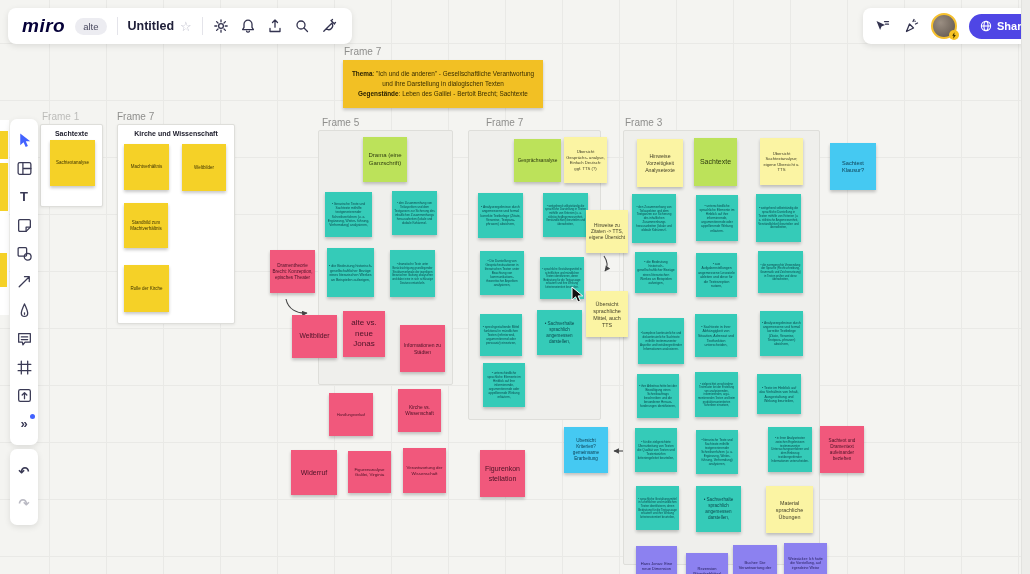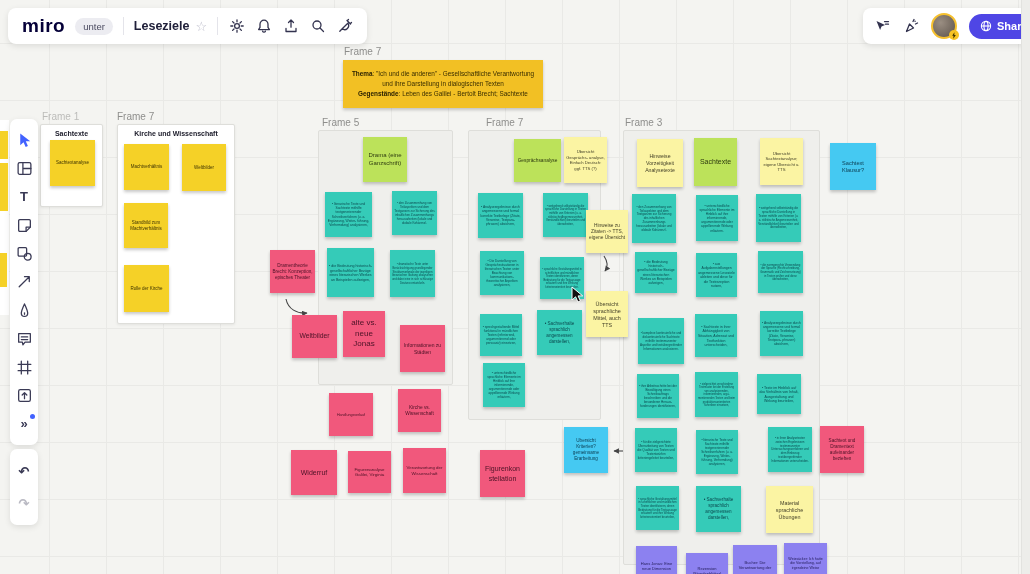--- a/index.html
+++ b/index.html
@@ -28,21 +28,21 @@
           justify-content:center;text-align:center;font-size:6.4px;line-height:1.55;
           color:#3A2E00;padding:3px 8px;box-sizing:border-box;}
   #banner b{color:#241c00;}
   
   #conn{position:absolute;inset:0;pointer-events:none;}
   
   .card{position:absolute;background:#fff;border-radius:8px;box-shadow:0 2px 6px rgba(0,0,0,.10);
         display:flex;align-items:center;}
   #topbar-left{left:8px;top:8px;height:36px;padding:0 14px;gap:10px;}
   #topbar-right{left:863px;top:8px;height:36px;padding:0 10px;gap:12px;}
-  .logo{font-size:19px;font-weight:bold;letter-spacing:.5px;color:var(--brand,#050038);}
+  .logo{font-size:19px;font-weight:bold;letter-spacing:.5px;color:var(--brand,#050038);font-style:italic;}
   .pill{background:#ECECF1;color:#4A4A60;font-size:9.5px;border-radius:10px;padding:3px 8px;}
   .vdiv{width:1px;height:18px;background:#E4E4EA;}
   .board-title{font-size:12.5px;font-weight:bold;color:#20203A;}
   .star{font-size:13px;color:#BDBDCB;margin-left:-4px;}
   .tb-ic{width:17px;height:17px;display:flex;align-items:center;justify-content:center;}
   .tb-ic svg{width:16px;height:16px;stroke:#33334F;fill:none;stroke-width:1.3;
              stroke-linecap:round;stroke-linejoin:round;}
   #share-btn{background:var(--share,#4F46E5);color:#fff;border:none;border-radius:13px;
              height:25px;padding:0 11px;display:flex;align-items:center;gap:5px;
              font-size:11px;font-weight:bold;font-family:inherit;cursor:pointer;}
@@ -292,23 +292,23 @@
     <div class="note" style="left: 564px; top: 427px; width: 44px; height: 46px; background: rgb(69, 201, 242); color: rgb(12, 61, 82); z-index: 3;">
       <div class="note-text" style="font-size: 9.2px; width: 88px; height: 92px; transform: scale(0.5); transform-origin: 0px 0px;">Übersicht Kriterien? gemeinsame Erarbeitung</div>
     </div>
     <div class="note" style="left: 820px; top: 426px; width: 44px; height: 47px; background: rgb(241, 88, 124); color: rgb(76, 18, 38); z-index: 3;">
       <div class="note-text" style="font-size: 9.2px; width: 88px; height: 94px; transform: scale(0.5); transform-origin: 0px 0px;">Sachtext und Dramentext aufeinander beziehen</div>
     </div>
   </div>
 
 <div class="card" id="topbar-left">
   <span class="logo">miro</span>
-  <span class="pill">unter</span>
+  <span class="pill">alte</span>
   <span class="vdiv"></span>
-  <span class="board-title">Leseziele</span>
+  <span class="board-title">Untitled</span>
   <span class="star">☆</span>
   <span class="vdiv"></span>
   <span class="tb-ic">
     <svg viewBox="0 0 16 16">
         <circle cx="8" cy="8" r="2.4"></circle>
         <path d="M8 1.8v2M8 12.2v2M1.8 8h2M12.2 8h2M3.6 3.6l1.4 1.4M11 11l1.4 1.4M12.4 3.6L11 5M5 11l-1.4 1.4"></path>
       </svg>
   </span>
   <span class="tb-ic">
     <svg viewBox="0 0 16 16">

